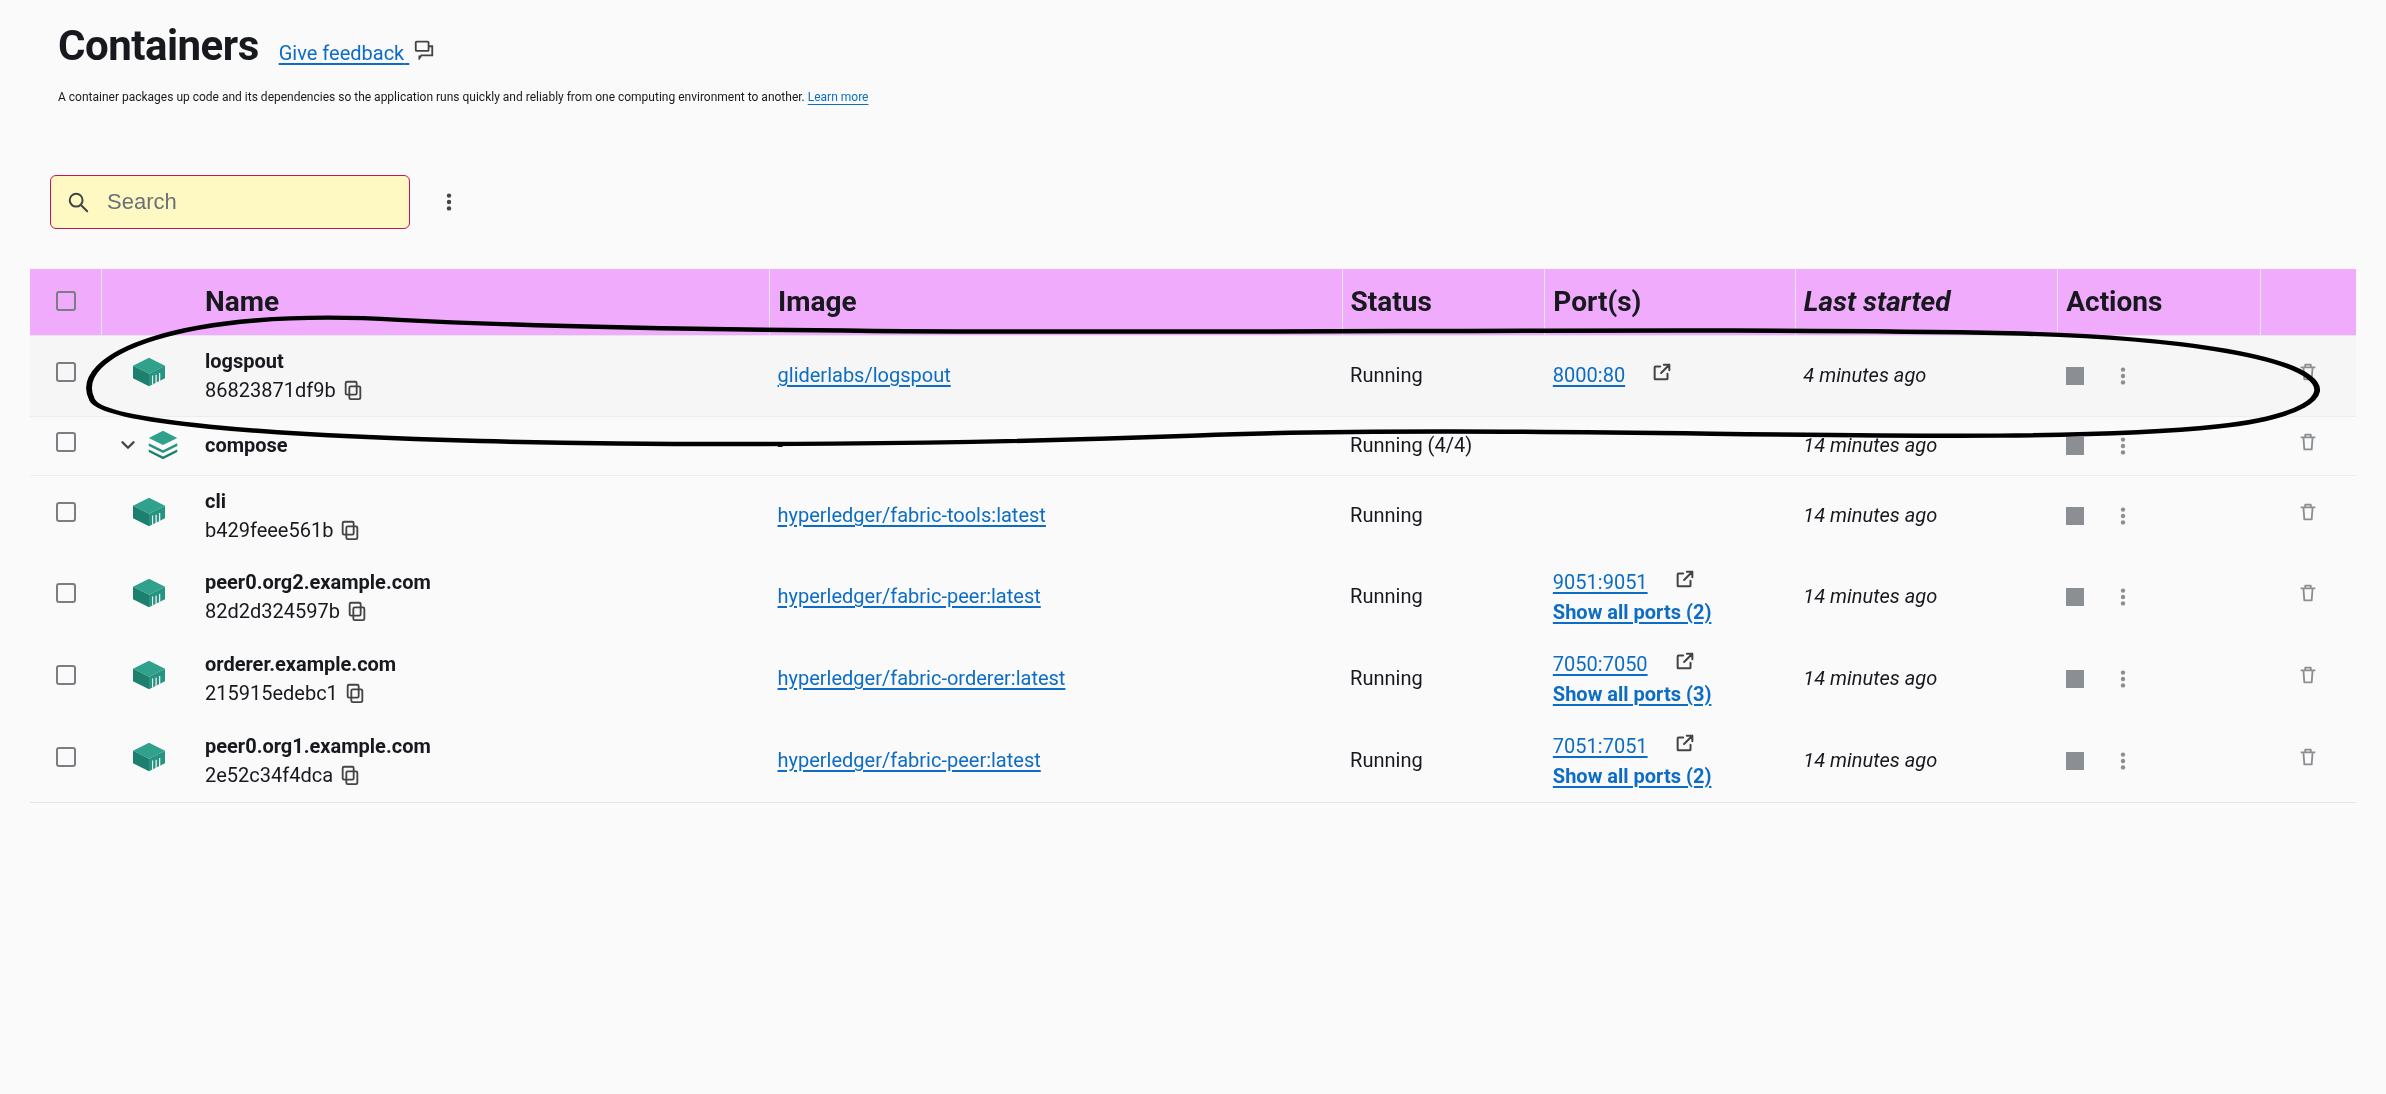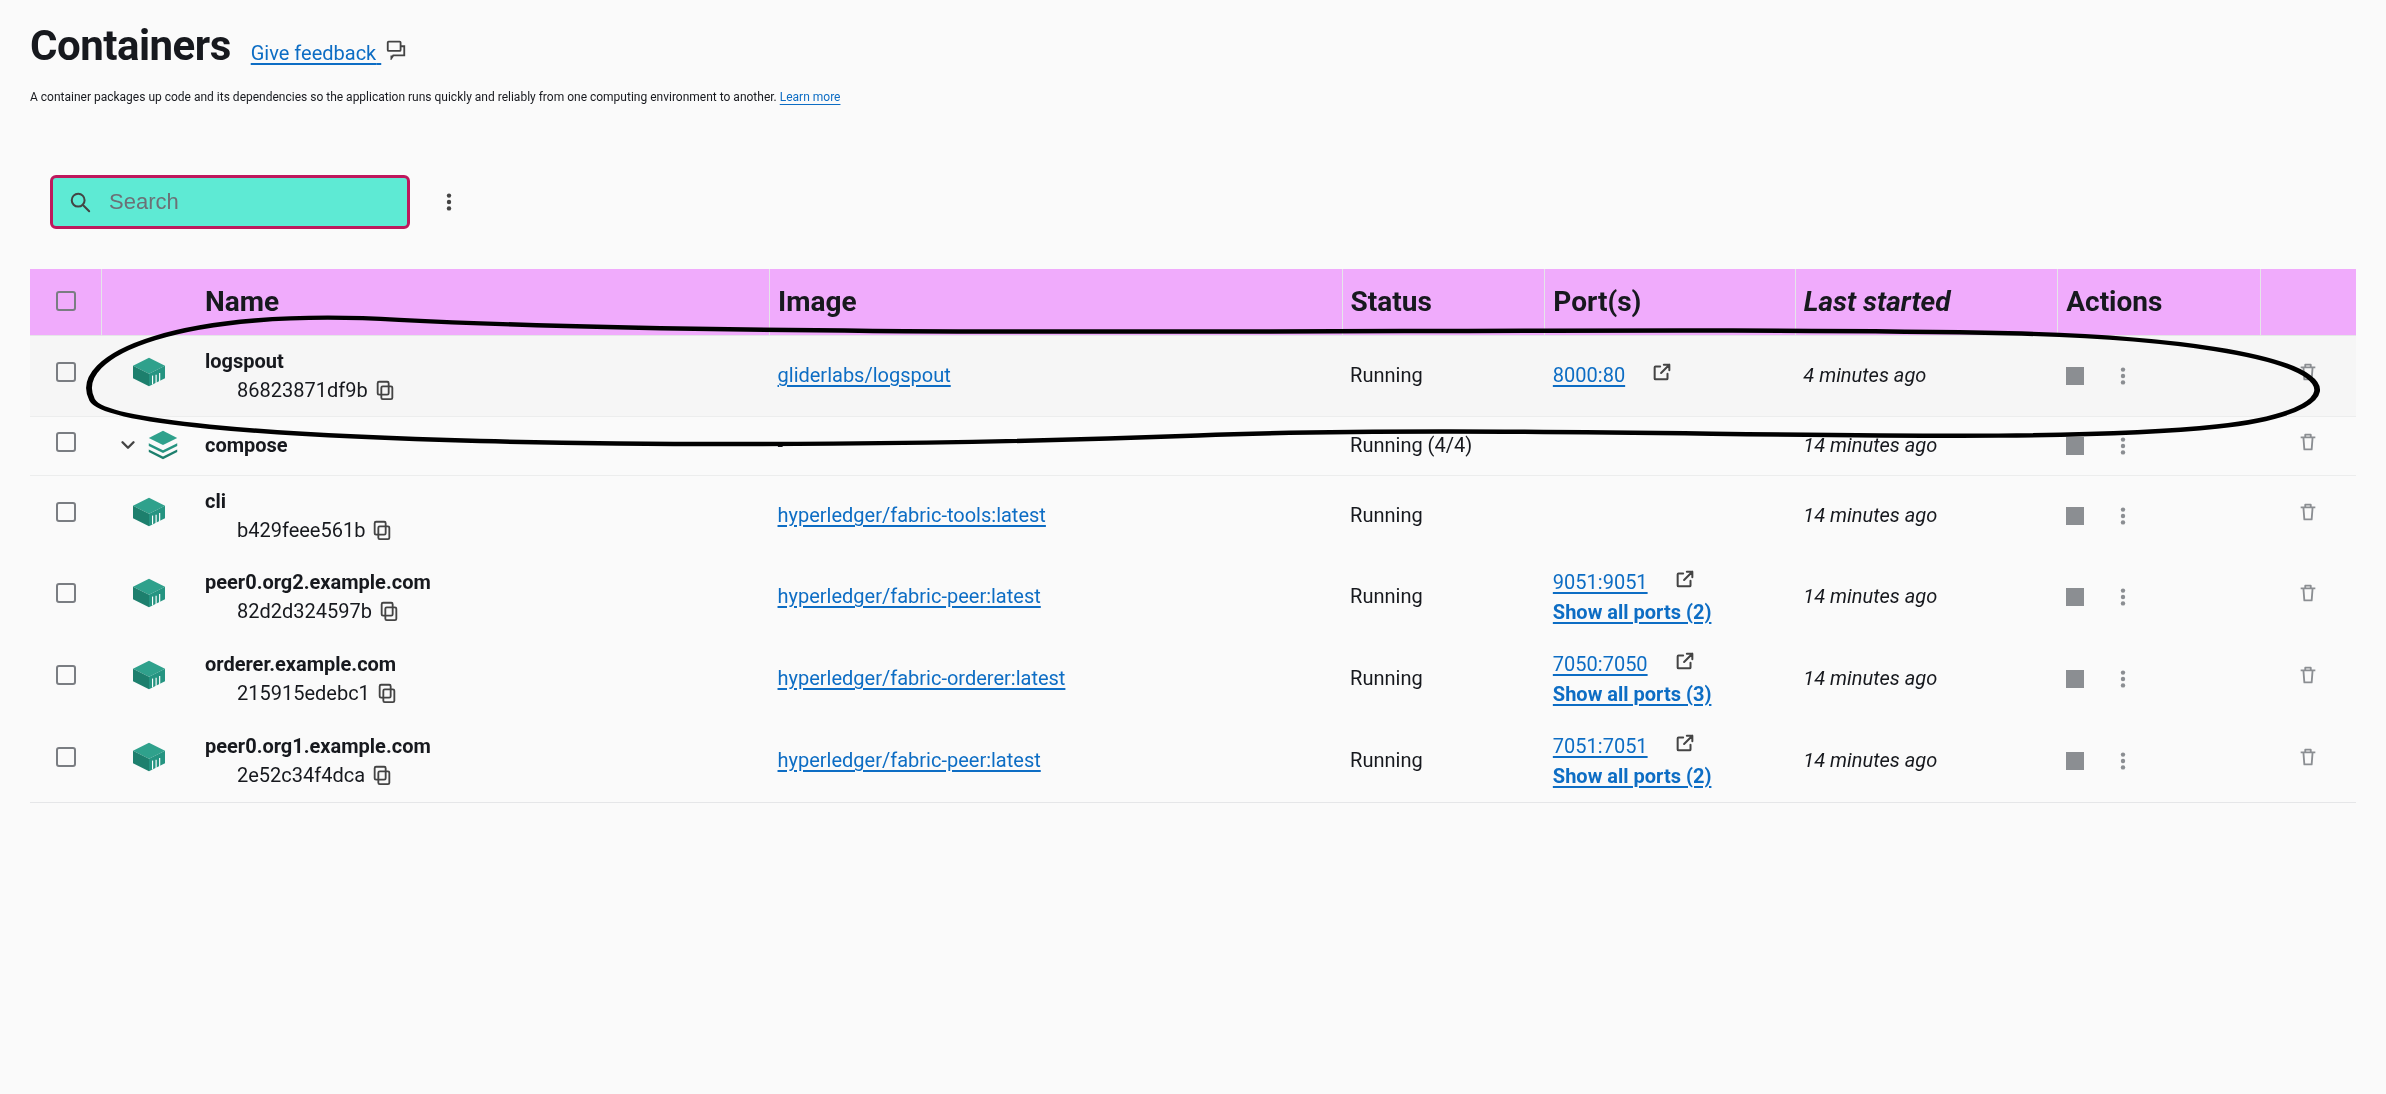--- a/index.html
+++ b/index.html
@@ -7,21 +7,21 @@
     margin: 0;
     font-family: -apple-system, BlinkMacSystemFont, "Segoe UI", Roboto, Helvetica, Arial, sans-serif;
     background: #fafafa;
     color: #17191e;
     font-size: 20px;
     line-height: 1.35;
     padding: 0 30px 40px 30px;
   }
 
   
-  .hdr { padding-top: 18px; }
+  .hdr { padding-top: 18px; margin-left: 28px; }
   .hdr-row { display:flex; align-items:baseline; gap:20px; }
   .page-title {
     font-size: 42px;
     font-weight: 700;
     margin: 0;
     letter-spacing: -0.5px;
   }
   .link {
     color:#0d6dc4;
     text-decoration: underline;
@@ -56,23 +56,23 @@
     width:30px; height:30px;
     border-radius:50%;
     background:#b0b0b0;
     box-shadow:0 1px 2px rgba(0,0,0,.25);
   }
   .toggle-label { color:#6c7076; font-size:22px; }
   .toolbar-right { display:flex; align-items:center; gap:28px; }
   .search-box {
     display:flex; align-items:center; gap:16px;
     width:360px; height:54px;
-    border:3px solid #be185d;
+    border:1px solid #be185d;
     border-radius:6px;
-    background:#5eead4;
+    background:#fef9c3;
     padding:0 16px;
   }
   .search-input {
     flex:1; border:none; outline:none;
     font-size:22px; color:#6c7076;
     background:transparent;
   }
   .search-input::placeholder { color:#6c7076; }
   .icon-sm { width:22px; height:22px; color:#444; flex:0 0 auto; }
   .icon-btn {
@@ -118,21 +118,21 @@
     width:20px; height:20px;
     border:2px solid #7a7d82;
     border-radius:3px;
     display:inline-block;
   }
 
   .chev { color:#17191e; }
 
   .name-wrap { display:flex; flex-direction:column; gap:2px; }
   .name-main { font-weight:700; color:#17191e; }
-  .hash-row { display:flex; align-items:center; gap:6px; color:#17191e; font-size:20px;margin-left:32px; }
+  .hash-row { display:flex; align-items:center; gap:6px; color:#17191e; font-size:20px; }
 
   .container-icon { width:36px; height:32px; }
   .stack-icon { width:36px; height:32px; }
 
   .port-block { display:flex; flex-direction:column; gap:2px; }
   .port-line { display:flex; align-items:center; gap:22px; }
 
   .action-cell { display:flex; align-items:center; gap:28px; color:#6a6d72; }
   .stop-square { width:18px; height:18px; background:#8b8e92; }
   .dots svg { color:#8b8e92; }

